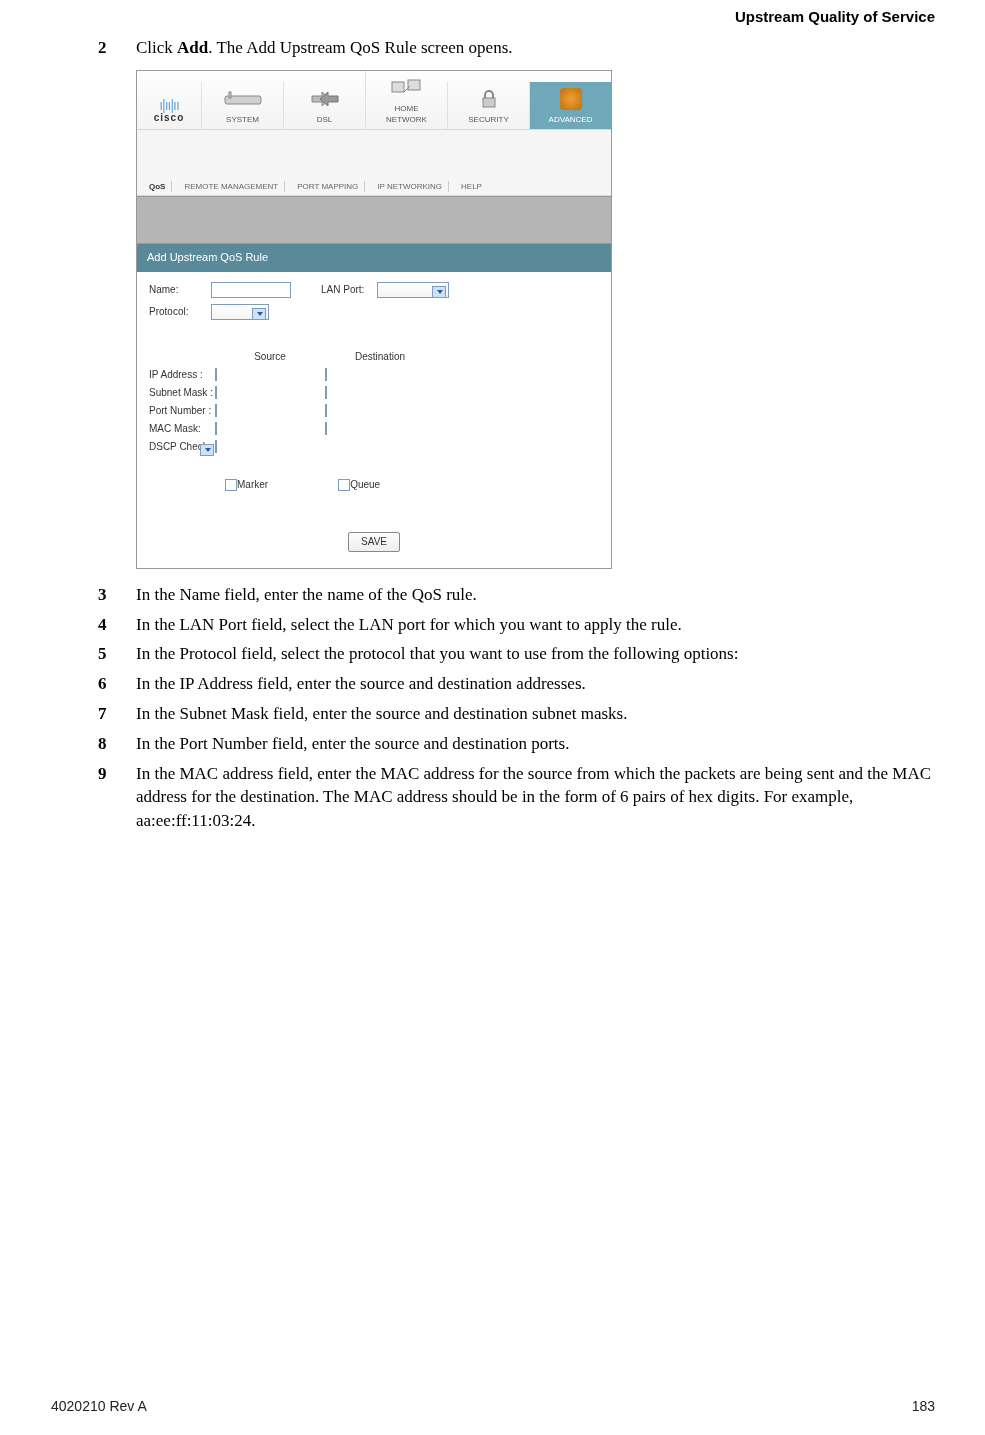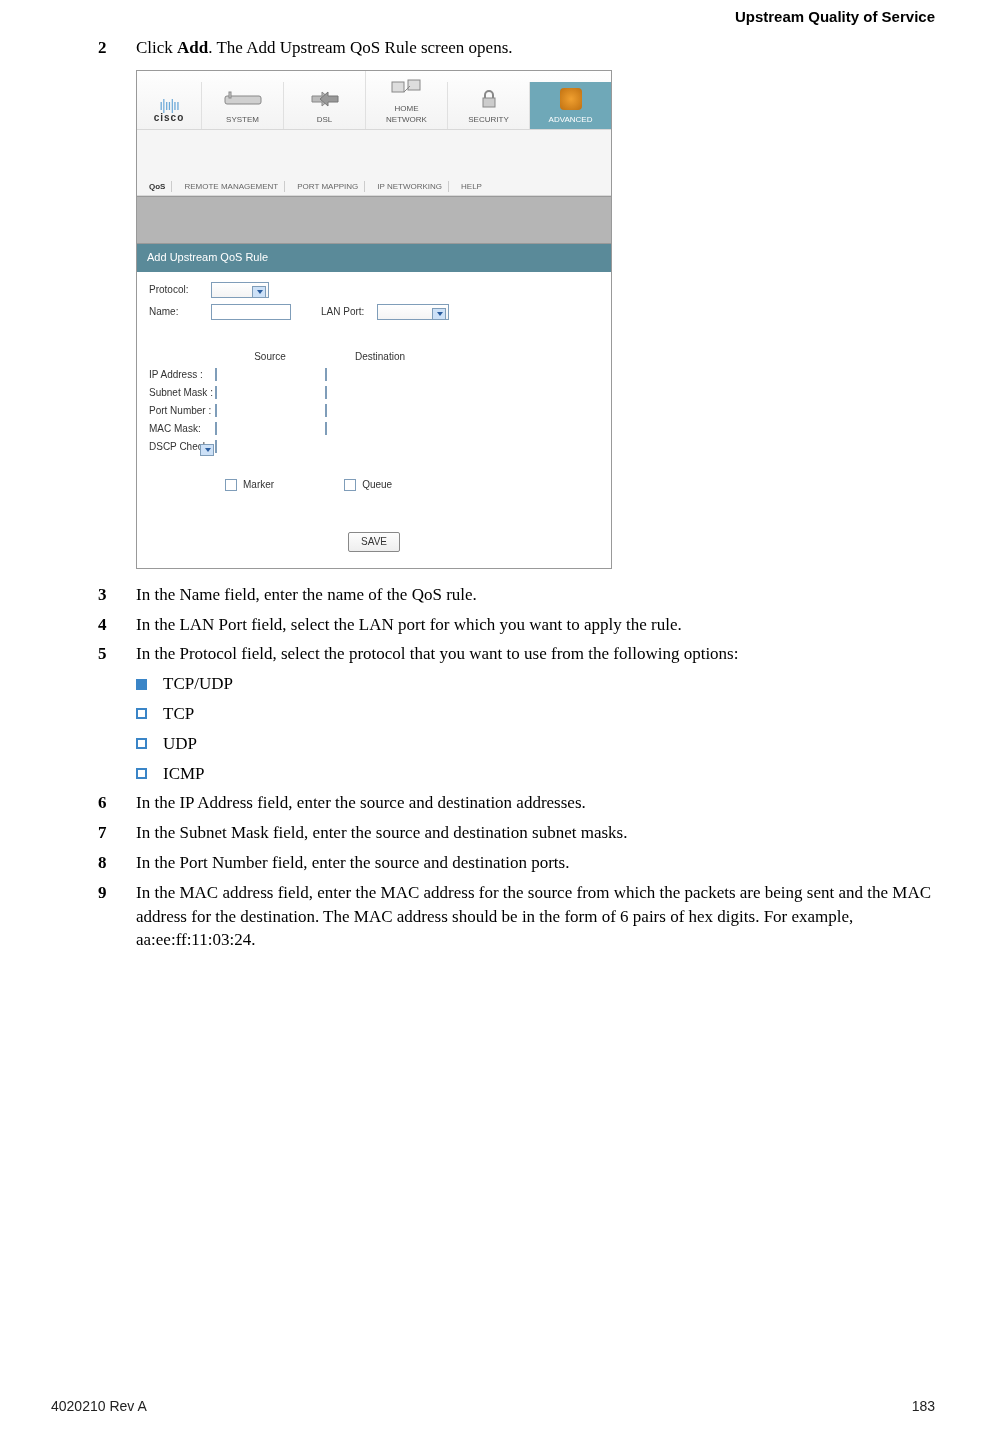--- a/index.html
+++ b/index.html
@@ -170,21 +170,21 @@
   }
   .grid-lbl { width: 66px; line-height: 1.1; }
   .gcell { width: 110px; padding-right: 14px; }
   .gcell .tinput, .gcell .tselect { width: 96px; }
   .cb-row {
     display: flex;
     margin: 24px 0 0 0;
     font-size: 10px;
     align-items: center;
   }
-  .cb-group { display: flex; align-items: center; gap: 6px; }
+  .cb-group { display: flex; align-items: center; }
   .cb-box {
     width: 12px; height: 12px;
     border: 1px solid #7f9db9;
     background: #fff;
   }
   .save-btn-wrap {
     text-align: center;
     margin-top: 40px;
   }
   .save-btn {
@@ -311,32 +311,32 @@
         <div class="sub-nav-item">HELP</div>
       </div>
 
       <div class="gray-gap"></div>
 
       <div class="panel-title">Add Upstream QoS Rule</div>
 
       <div class="form-area">
 
         <div class="form-row-top">
-          <span class="lbl">Protocol:</span>
-          <span class="tselect" style="width:58px;"></span>
-        </div>
-
-        <div class="form-row-top">
           <span class="lbl">Name:</span>
           <span class="tinput" style="width:80px;"></span>
           <span style="width:30px;"></span>
           <span style="width:56px;">LAN Port:</span>
           <span class="tselect" style="width:72px;"></span>
         </div>
 
+        <div class="form-row-top">
+          <span class="lbl">Protocol:</span>
+          <span class="tselect" style="width:58px;"></span>
+        </div>
+
         <div class="grid-headers">
           <span class="gh-spacer"></span>
           <span class="gh">Source</span>
           <span class="gh">Destination</span>
         </div>
 
         <div class="grid-row">
           <span class="grid-lbl">IP Address :</span>
           <span class="gcell"><span class="tinput"></span></span>
           <span class="gcell"><span class="tinput"></span></span>
@@ -390,38 +390,20 @@
   <div class="step-row">
     <div class="step-num">4</div>
     <div class="step-text">In the LAN Port field, select the LAN port for which you want to apply the rule.</div>
   </div>
 
   <div class="step-row">
     <div class="step-num">5</div>
     <div class="step-text">In the Protocol field, select the protocol that you want to use from the following options:</div>
   </div>
 
-  <div class="bullet-list">
-    <div class="bullet-row">
-      <span class="bullet-sq"></span>
-      <span>TCP/UDP</span>
-    </div>
-    <div class="bullet-row alt">
-      <span class="bullet-sq"></span>
-      <span>TCP</span>
-    </div>
-    <div class="bullet-row alt">
-      <span class="bullet-sq"></span>
-      <span>UDP</span>
-    </div>
-    <div class="bullet-row alt">
-      <span class="bullet-sq"></span>
-      <span>ICMP</span>
-    </div>
-  </div>
 
   <div class="step-row">
     <div class="step-num">6</div>
     <div class="step-text">In the IP Address field, enter the source and destination addresses.</div>
   </div>
 
   <div class="step-row">
     <div class="step-num">7</div>
     <div class="step-text">In the Subnet Mask field, enter the source and destination subnet masks.</div>
   </div>

